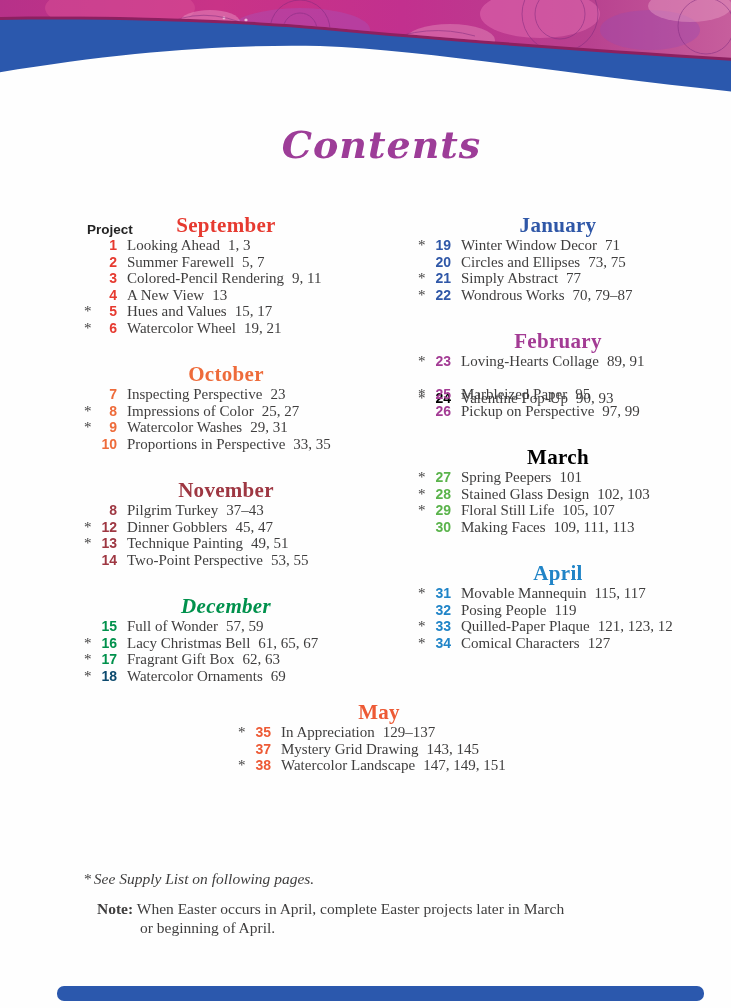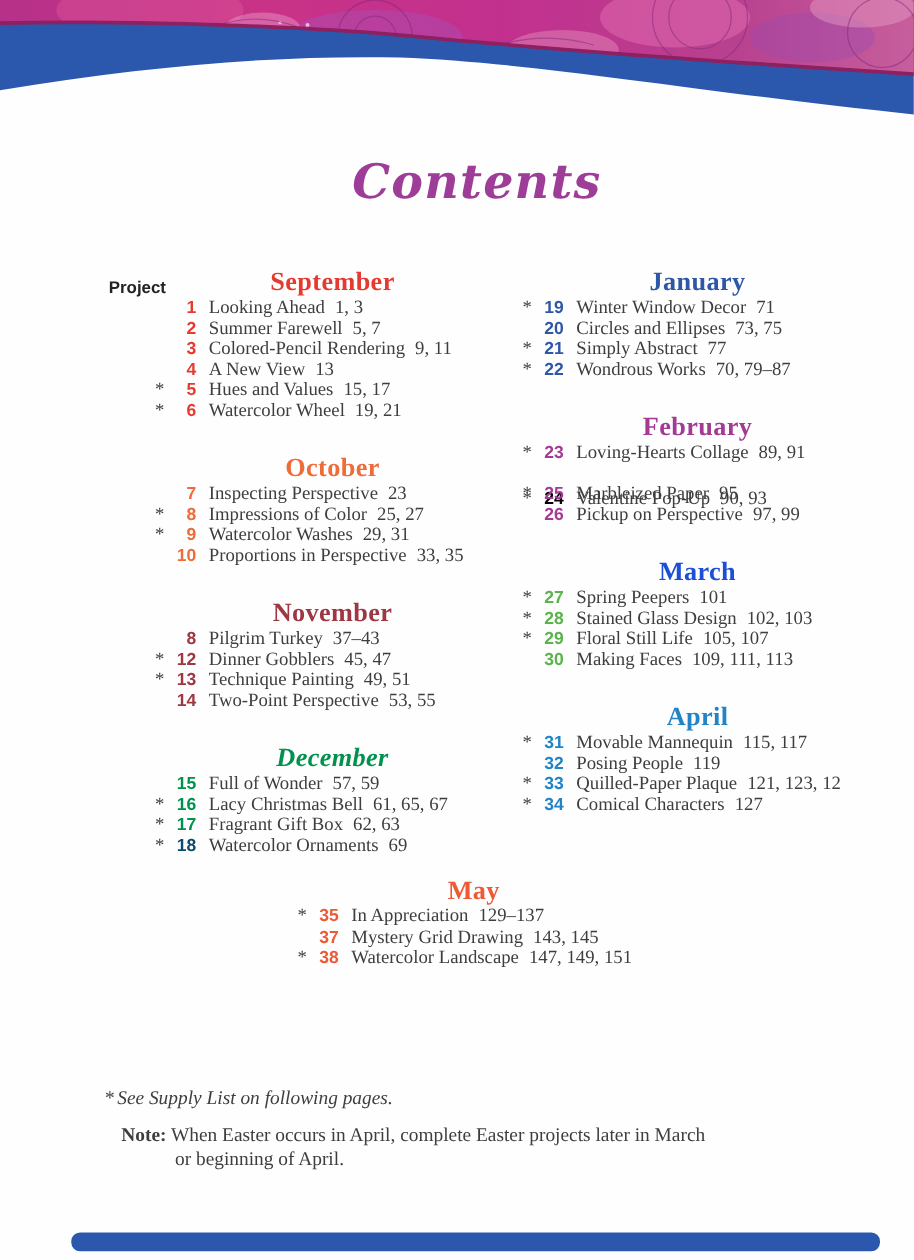--- a/index.html
+++ b/index.html
@@ -11,21 +11,21 @@
   .header-art{position:absolute;top:0;left:0;width:731px;height:115px;}
   
   .page-title{
     position:absolute;top:122px;left:16px;width:731px;text-align:center;
     padding-left:0;box-sizing:border-box;
     font-family:"DejaVu Serif",serif;font-style:italic;font-weight:600;
     font-size:38px;letter-spacing:1px;
   }
   
   .col{position:absolute;}
-  #col-left  {left:84px; top:215px;width:284px;margin-left:40px;}
+  #col-left  {left:84px; top:215px;width:284px;}
   #col-right {left:418px;top:215px;width:280px;}
   #col-center{left:238px;top:702px;width:282px;}
   .project-label{
     position:absolute;left:87px;top:222px;
     font-family:"Liberation Sans",sans-serif;font-weight:bold;
     font-size:13.5px;color:#232323;
   }
   .month-section{margin-bottom:28px;}
   .month-heading{
     font-weight:bold;font-size:21px;line-height:20px;height:20px;
@@ -283,21 +283,21 @@
         <span class="entry-pages">95</span>
       </div>
       <div class="entry-row">
         <span class="entry-star"></span>
         <span class="entry-num" style="color: rgb(163, 59, 148);">26</span>
         <span class="entry-title">Pickup on Perspective</span>
         <span class="entry-pages">97, 99</span>
       </div>
     </div>
     <div class="month-section">
-      <div class="month-heading" style="color: #1d4ed8;">March</div>
+      <div class="month-heading" style="color: #000000;">March</div>
       <div class="entry-row">
         <span class="entry-star">*</span>
         <span class="entry-num" style="color: rgb(90, 179, 75);">27</span>
         <span class="entry-title">Spring Peepers</span>
         <span class="entry-pages">101</span>
       </div>
       <div class="entry-row">
         <span class="entry-star">*</span>
         <span class="entry-num" style="color: rgb(90, 179, 75);">28</span>
         <span class="entry-title">Stained Glass Design</span>

